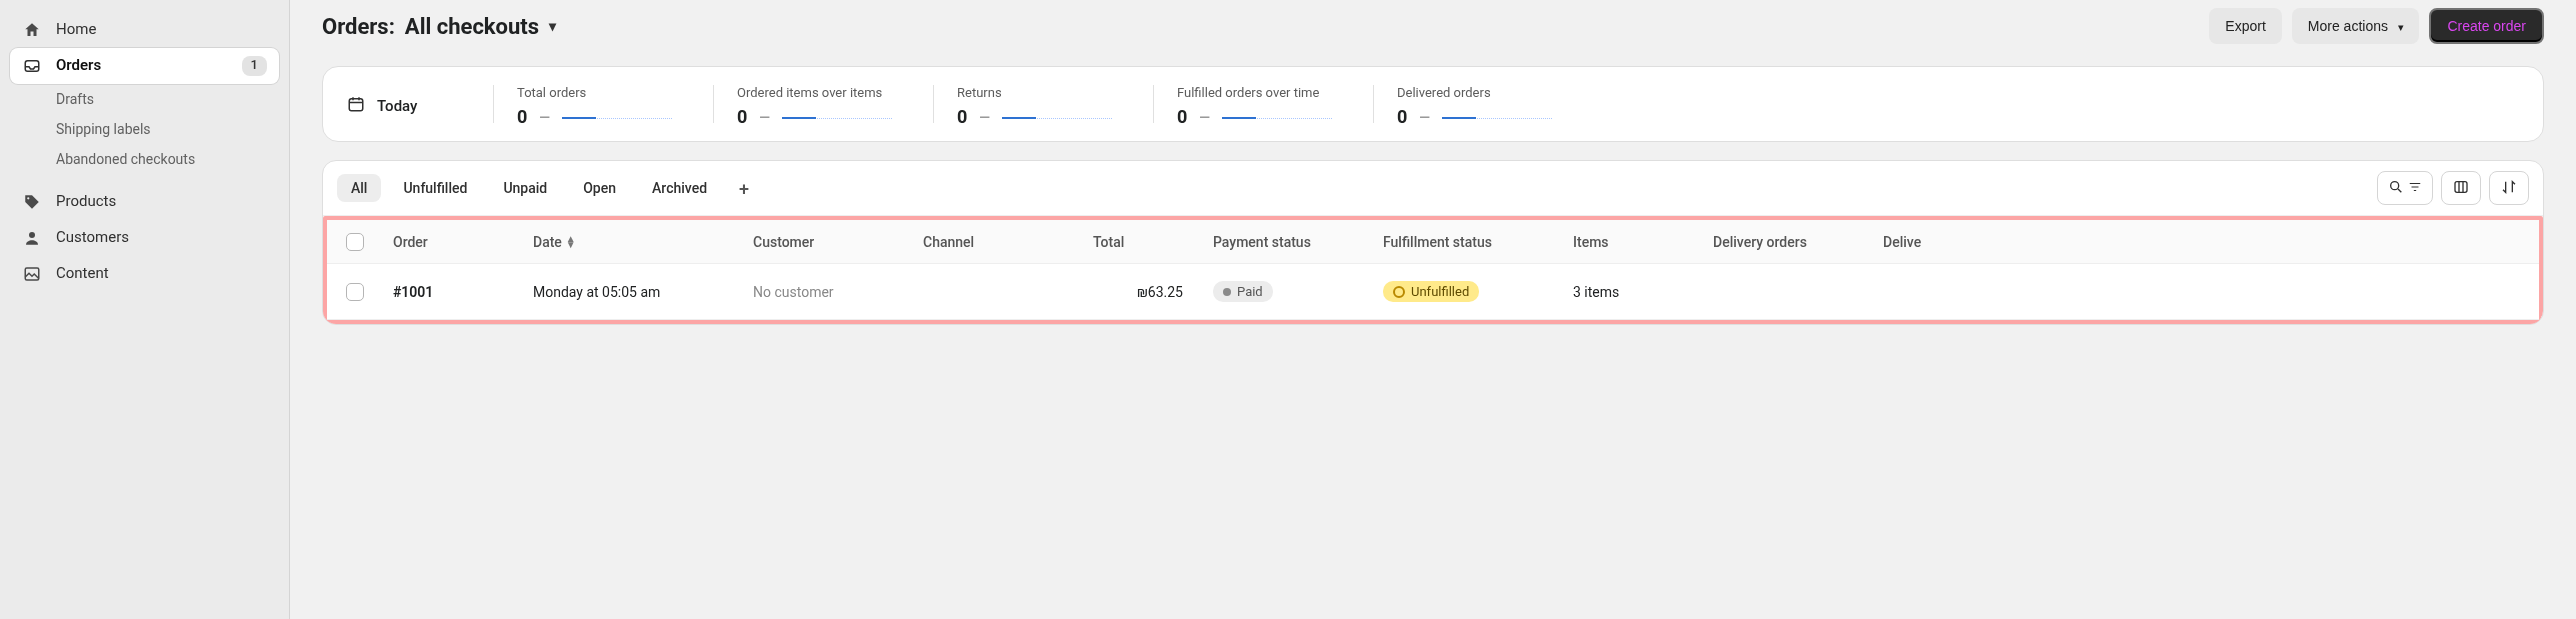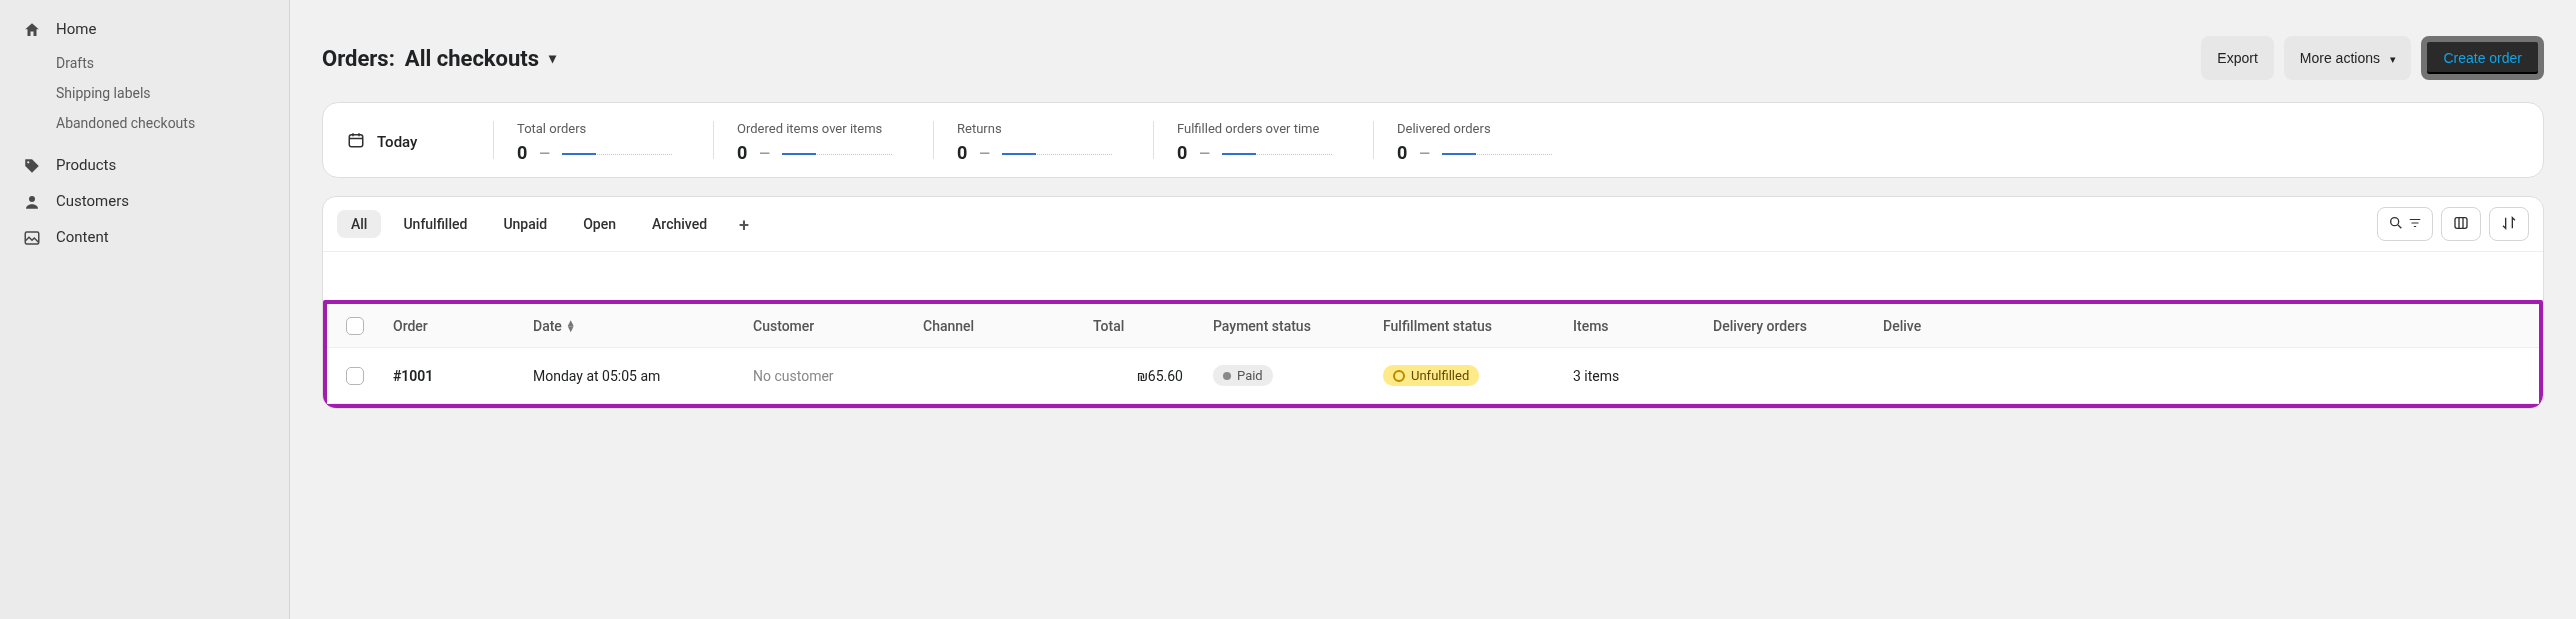--- a/index.html
+++ b/index.html
@@ -51,21 +51,21 @@
     padding-left: 46px;
     color: #616161;
     font-size: 14px;
     padding-top:7px;
     padding-bottom:7px;
     cursor:pointer;
   }
   
   .main {
     flex: 1;
-    padding: 36px 32px;
+    padding: 8px 32px;
     overflow: hidden;
   }
   .header-row {
     display: flex;
     align-items: center;
     justify-content: space-between;
     margin-bottom: 22px;
   }
   .page-title {
     font-size: 22px;
@@ -81,22 +81,22 @@
     border-radius: 8px;
     padding: 8px 16px;
     font-size: 14px;
     cursor: pointer;
     font-weight: 500;
   }
   .btn-secondary { background: #e7e7e7; color: #222; }
   .btn-secondary .chev { margin-left:6px;font-size:11px;}
   .btn-primary {
     background: #2a2a2a;
-    color: #0ea5e9;
-    border: 6px solid #737373;
+    color: #d946ef;
+    border: 2px solid #737373;
     box-shadow: inset 0 -2px 0 #000;
   }
   
   .metrics-card {
     background: #fff;
     border: 1px solid #dedede;
     border-radius: 16px;
     display: flex;
     align-items: stretch;
     overflow: hidden;
@@ -215,40 +215,49 @@
     padding: 3px 10px;
     font-size: 13px;
   }
   .pill-paid { background: #ececec; color:#555;}
   .pill-paid::before { content:""; width:8px;height:8px;border-radius:50%;background:#8a8a8a;}
   .pill-unfulfilled { background: #ffea8a; color:#5f4b00;}
   .pill-unfulfilled::before { content:""; width:8px;height:8px;border-radius:50%;border:2px solid #b98900;}
   .muted { color: #888; }
   .bold { font-weight:600;}
   .highlight-box {
-    border: 4px solid #a21caf;
+    border: 4px solid #fca5a5;
     border-radius: 2px;
-    margin-top: 48px;
   }
   .sort-ic { font-size:10px; color:#777; display:flex;flex-direction:column;line-height:6px;}
   .total-cell { text-align:right; padding-right:20px !important;}
 </style>
 </head>
 <body>
 
 <div class="app">
 
   <nav class="sidebar">
     <div class="nav-item">
       <span class="icon">
         <svg width="18" height="18" viewBox="0 0 24 24" fill="#4a4a4a">
             <path d="M12 3l9 8h-3v9h-4v-6H10v6H6v-9H3z"></path>
           </svg>
       </span>
       <span class="label">Home</span>
+    </div>
+    <div class="nav-item active">
+      <span class="icon">
+        <svg width="18" height="18" viewBox="0 0 24 24" fill="none" stroke="#303030" stroke-width="2">
+            <rect x="3" y="5" width="18" height="14" rx="3"></rect>
+            <path d="M3 13h5l2 3h4l2-3h5"></path>
+          </svg>
+      </span>
+      <span class="label">Orders</span>
+      <span class="badge">1</span>
     </div>
     <div class="nav-sub">Drafts</div>
     <div class="nav-sub">Shipping labels</div>
     <div class="nav-sub">Abandoned checkouts</div>
 
     <div style="height:10px"></div>
 
     <div class="nav-item">
       <span class="icon">
         <svg width="18" height="18" viewBox="0 0 24 24" fill="#4a4a4a">
@@ -402,21 +411,21 @@
         </div>
 
         <div class="trow">
           <div class="cell chk">
               <div class="checkbox"></div>
             </div>
           <div class="cell bold">#1001</div>
           <div class="cell">Monday at 05:05 am</div>
           <div class="cell muted">No customer</div>
           <div class="cell"></div>
-          <div class="cell total-cell">₪65.60</div>
+          <div class="cell total-cell">₪63.25</div>
           <div class="cell">
             <span class="pill pill-paid">Paid</span>
           </div>
           <div class="cell">
             <span class="pill pill-unfulfilled">Unfulfilled</span>
           </div>
           <div class="cell">3 items</div>
           <div class="cell"></div>
           <div class="cell"></div>
         </div>

